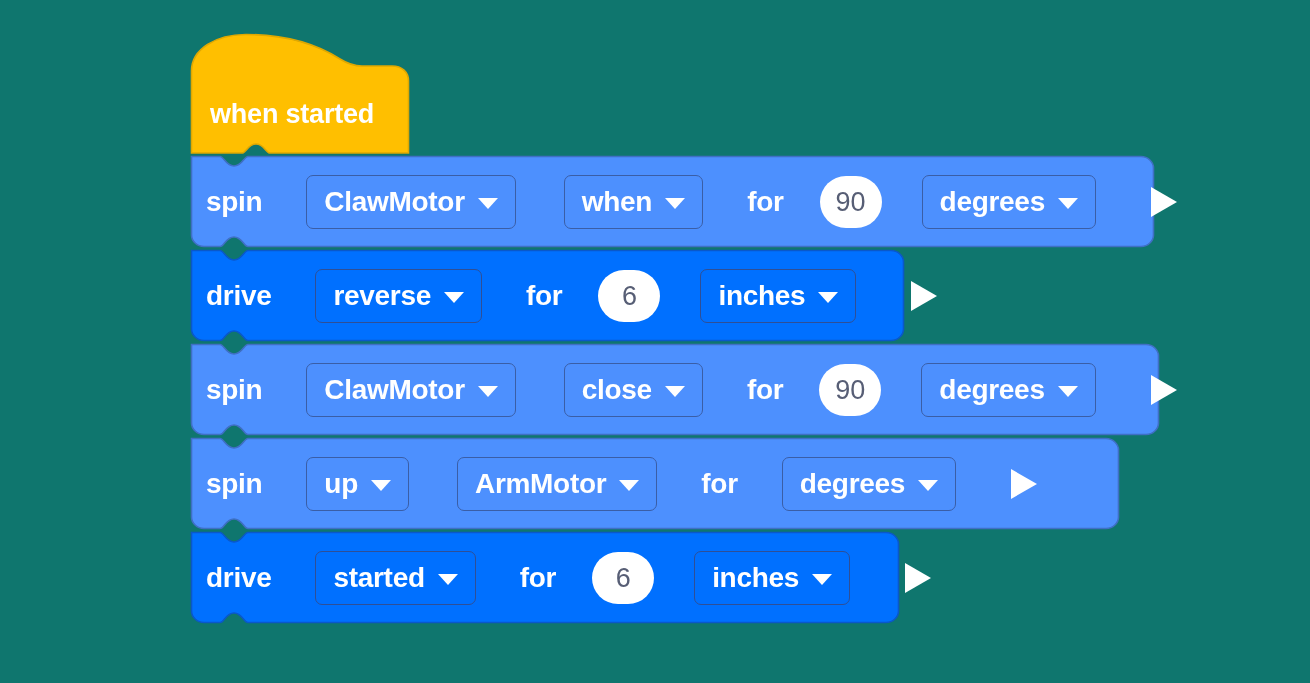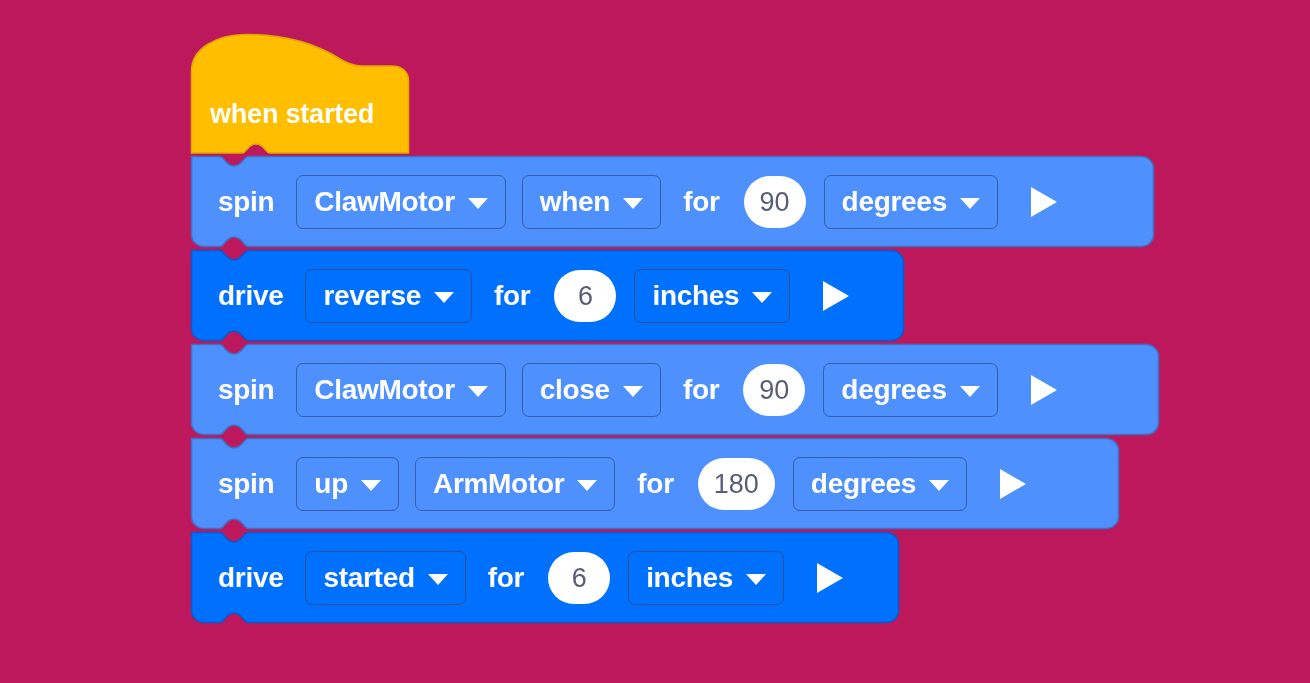--- a/index.html
+++ b/index.html
@@ -7,21 +7,21 @@
     width: 1310px;
     height: 683px;
     background: #ffffff;
     font-family: "Liberation Sans", sans-serif;
     overflow: hidden;
   }
   #canvas {
     position: relative;
     width: 1310px;
     height: 683px;
-    background: #be185d;
+    background: #0f766e;
   }
 
   
   .hat-block {
     position: absolute;
     left: 190px;
     top: 33px;
     width: 220px;
     height: 122px;
   }
@@ -50,43 +50,43 @@
     height: 100%;
     overflow: visible;
   }
   .block-row {
     position: absolute;
     left: 0;
     top: 0;
     height: 88px;
     display: flex;
     align-items: center;
-    gap: 4px;
-    padding-left: 16px;
+    gap: 16px;
+    padding-left: 4px;
     padding-right: 14px;
     white-space: nowrap;
   }
   .kw {
     font-size: 28px;
     font-weight: bold;
     color: #ffffff;
     letter-spacing: -0.3px;
     margin: 0 12px;
     line-height: 1;
     display: inline-block;
   }
   .dropdown {
     display: inline-flex;
     align-items: center;
     gap: 13px;
     height: 54px;
     padding: 0 17px;
     border: 1.6px solid #3c5fa5;
     border-radius: 7px;
-    margin: 0 6px;
+    margin: 0 16px;
   }
   .dropdown .dd-label {
     font-size: 28px;
     font-weight: bold;
     color: #ffffff;
     letter-spacing: -0.3px;
     line-height: 1;
   }
   .caret {
     width: 0; height: 0;
@@ -296,23 +296,20 @@
       <span class="kw">spin</span>
       <span class="dropdown">
         <span class="dd-label">up</span>
         <span class="caret"></span>
       </span>
       <span class="dropdown">
         <span class="dd-label">ArmMotor</span>
         <span class="caret"></span>
       </span>
       <span class="kw">for</span>
-      <span class="numfield">
-        <span>180</span>
-      </span>
       <span class="dropdown">
         <span class="dd-label">degrees</span>
         <span class="caret"></span>
       </span>
       <span class="play-btn">
           <span class="play-tri"></span>
         </span>
     </div>
   </div>
 

